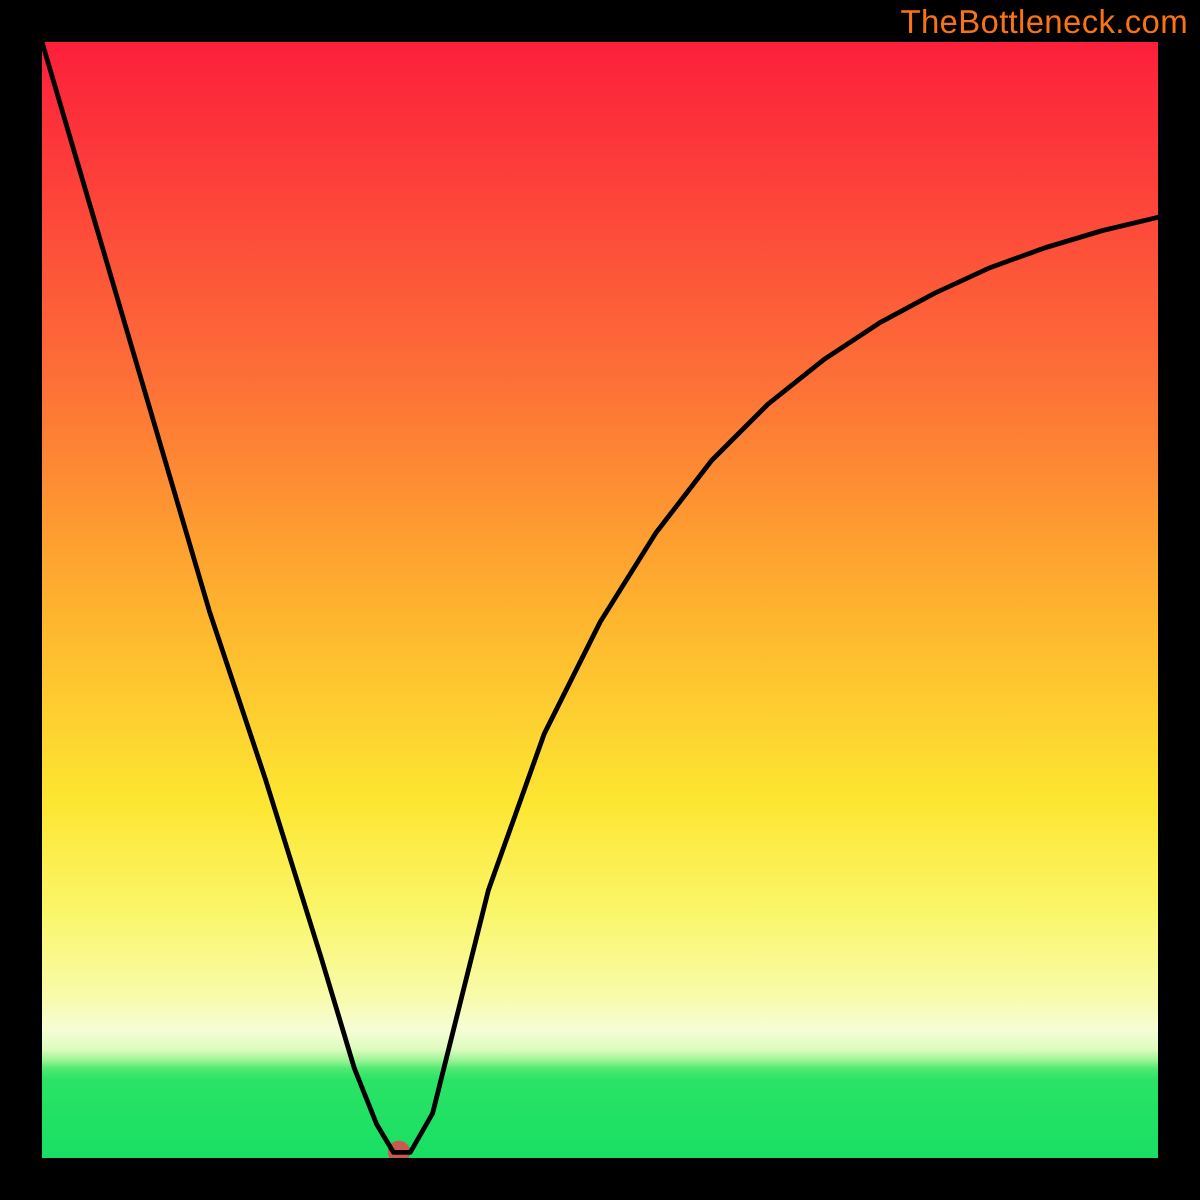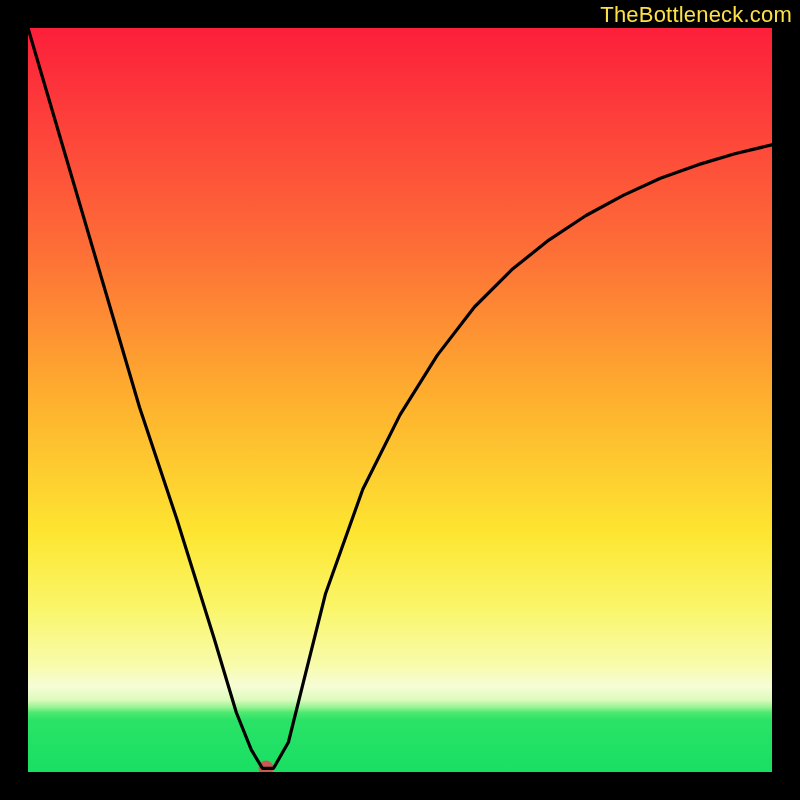--- a/index.html
+++ b/index.html
@@ -13,21 +13,21 @@
   .frame {
     position: relative;
     width: 800px;
     height: 800px;
     background: #000;
   }
   .watermark {
     position: absolute;
     top: 2px;
     right: 8px;
-    color: #fde047;
+    color: #f97316;
     font-size: 22px;
     font-weight: 500;
     letter-spacing: 0.2px;
     z-index: 20;
   }
   .plot-area {
     position: absolute;
     left: 28px;
     top: 28px;
     width: 744px;

